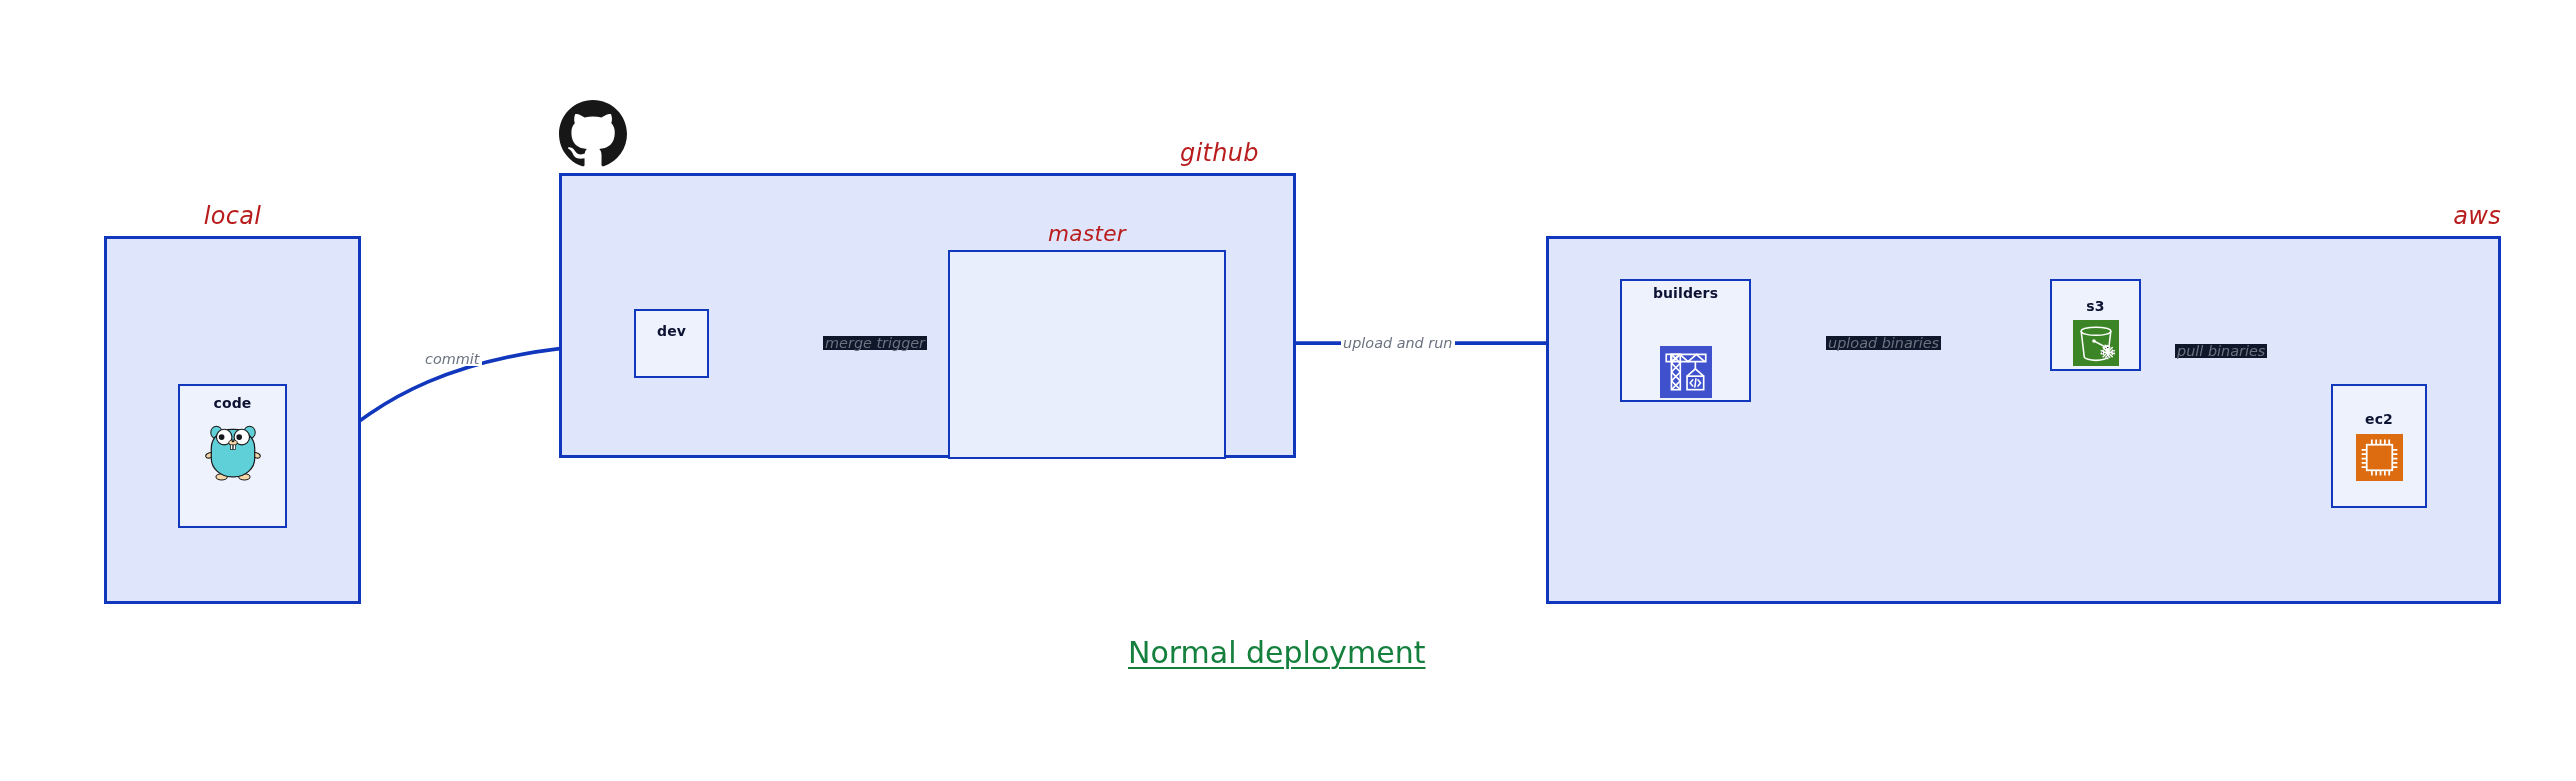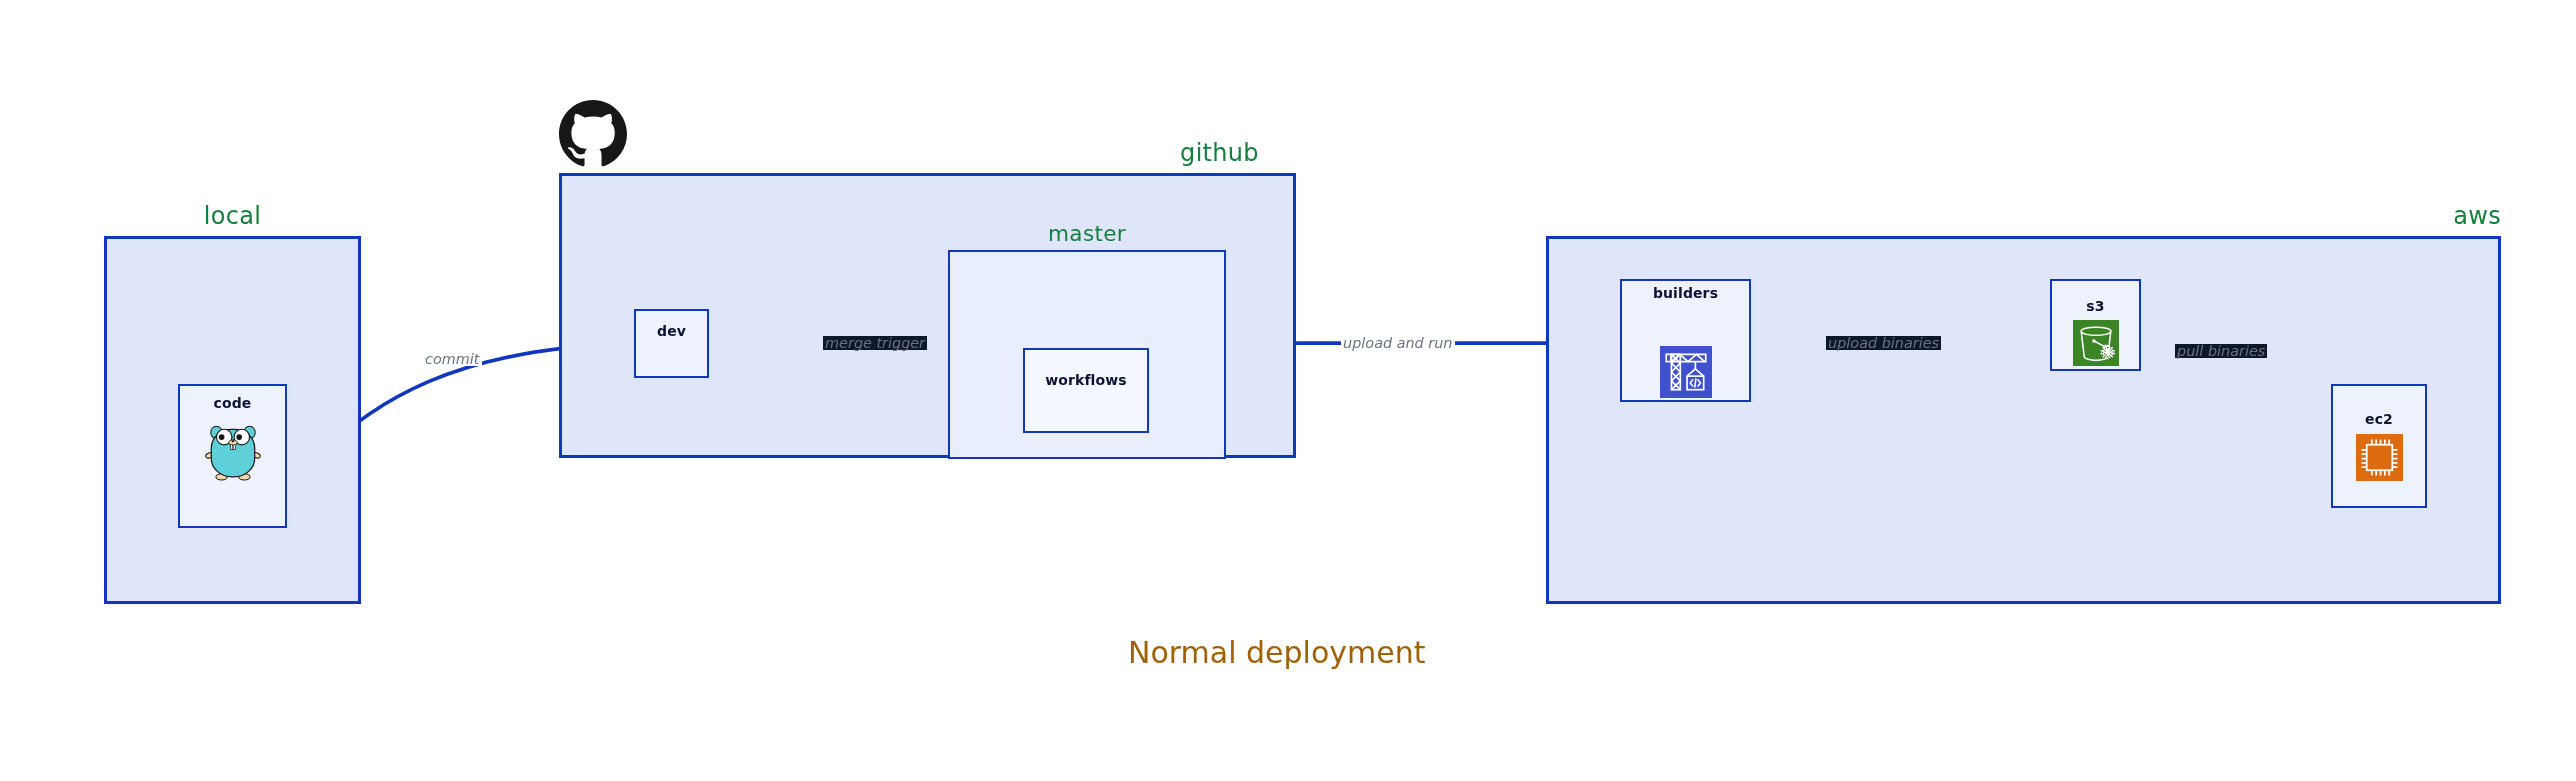--- a/index.html
+++ b/index.html
@@ -25,26 +25,27 @@
     background: #dfe5fa;
     border: 3.1px solid #1137bd;
     box-sizing: border-box;
   }
   .group.sub {
     background: #e9eefc;
     border-width: 2.6px;
   }
   .group-label {
     position: absolute;
-    color: #15803d;
+    color: #b91c1c;
     font-size: 24px;
     font-weight: 400;
     letter-spacing: 0.3px;
     white-space: nowrap;
     line-height: 1;
+    font-style: italic;
   }
   .group-label.sub { font-size: 21.6px; }
 
   
   .node {
     position: absolute;
     background: #eef2fd;
     border: 2.6px solid #1137bd;
     box-sizing: border-box;
     display: flex;
@@ -81,23 +82,24 @@
     position: absolute;
     left: 0; top: 0;
     width: 2604px;
     height: 781px;
     pointer-events: none;
   }
 
   
   #diagram-title {
     position: absolute;
-    color: #a16207;
+    color: #15803d;
     font-size: 30px;
     font-weight: 400;
+    text-decoration: underline;
     text-underline-offset: 4.1px;
     text-decoration-thickness: 2.1px;
     white-space: nowrap;
     line-height: 1;
   }
 </style>
 </head>
 <body>
 
 <div id="stage">
@@ -171,23 +173,20 @@
   <div class="group-label" style="left:1142px; top:141px; width:155px; text-align:center;">github</div>
   <div class="group" style="left:559px; top:173px; width:737px; height:285px;"></div>
 
   <div class="node" style="left:634px; top:309px; width:75px; height:69px; padding-top:13.4px;">
     <div class="node-label">dev</div>
   </div>
 
   <div class="group-label sub" style="left:948px; top:223px; width:278px; text-align:center;">master</div>
   <div class="group sub" style="left:948px; top:250px; width:278px; height:209px;"></div>
 
-  <div class="node" style="left:1023px; top:348px; width:126px; height:85px; padding-top:23px; background:#f4f7fd;">
-    <div class="node-label">workflows</div>
-  </div>
 
   <div class="group-label" style="left:1546px; top:204px; width:955px; text-align:right;">aws</div>
   <div class="group" style="left:1546px; top:236px; width:955px; height:368px;"></div>
 
   <div class="node" style="left:1620px; top:279px; width:131px; height:123px; padding-top:5px;justify-content:space-between;">
     <div class="node-label">builders</div>
     <span class="node-icon" style="margin-top:7.2px;">
       <svg width="52" height="52" viewBox="0 0 100 100" xmlns="http://www.w3.org/2000/svg">
         <rect x="0" y="0" width="100" height="100" fill="#3f51cd"></rect>
         <g fill="none" stroke="#ffffff" stroke-width="3.2">

